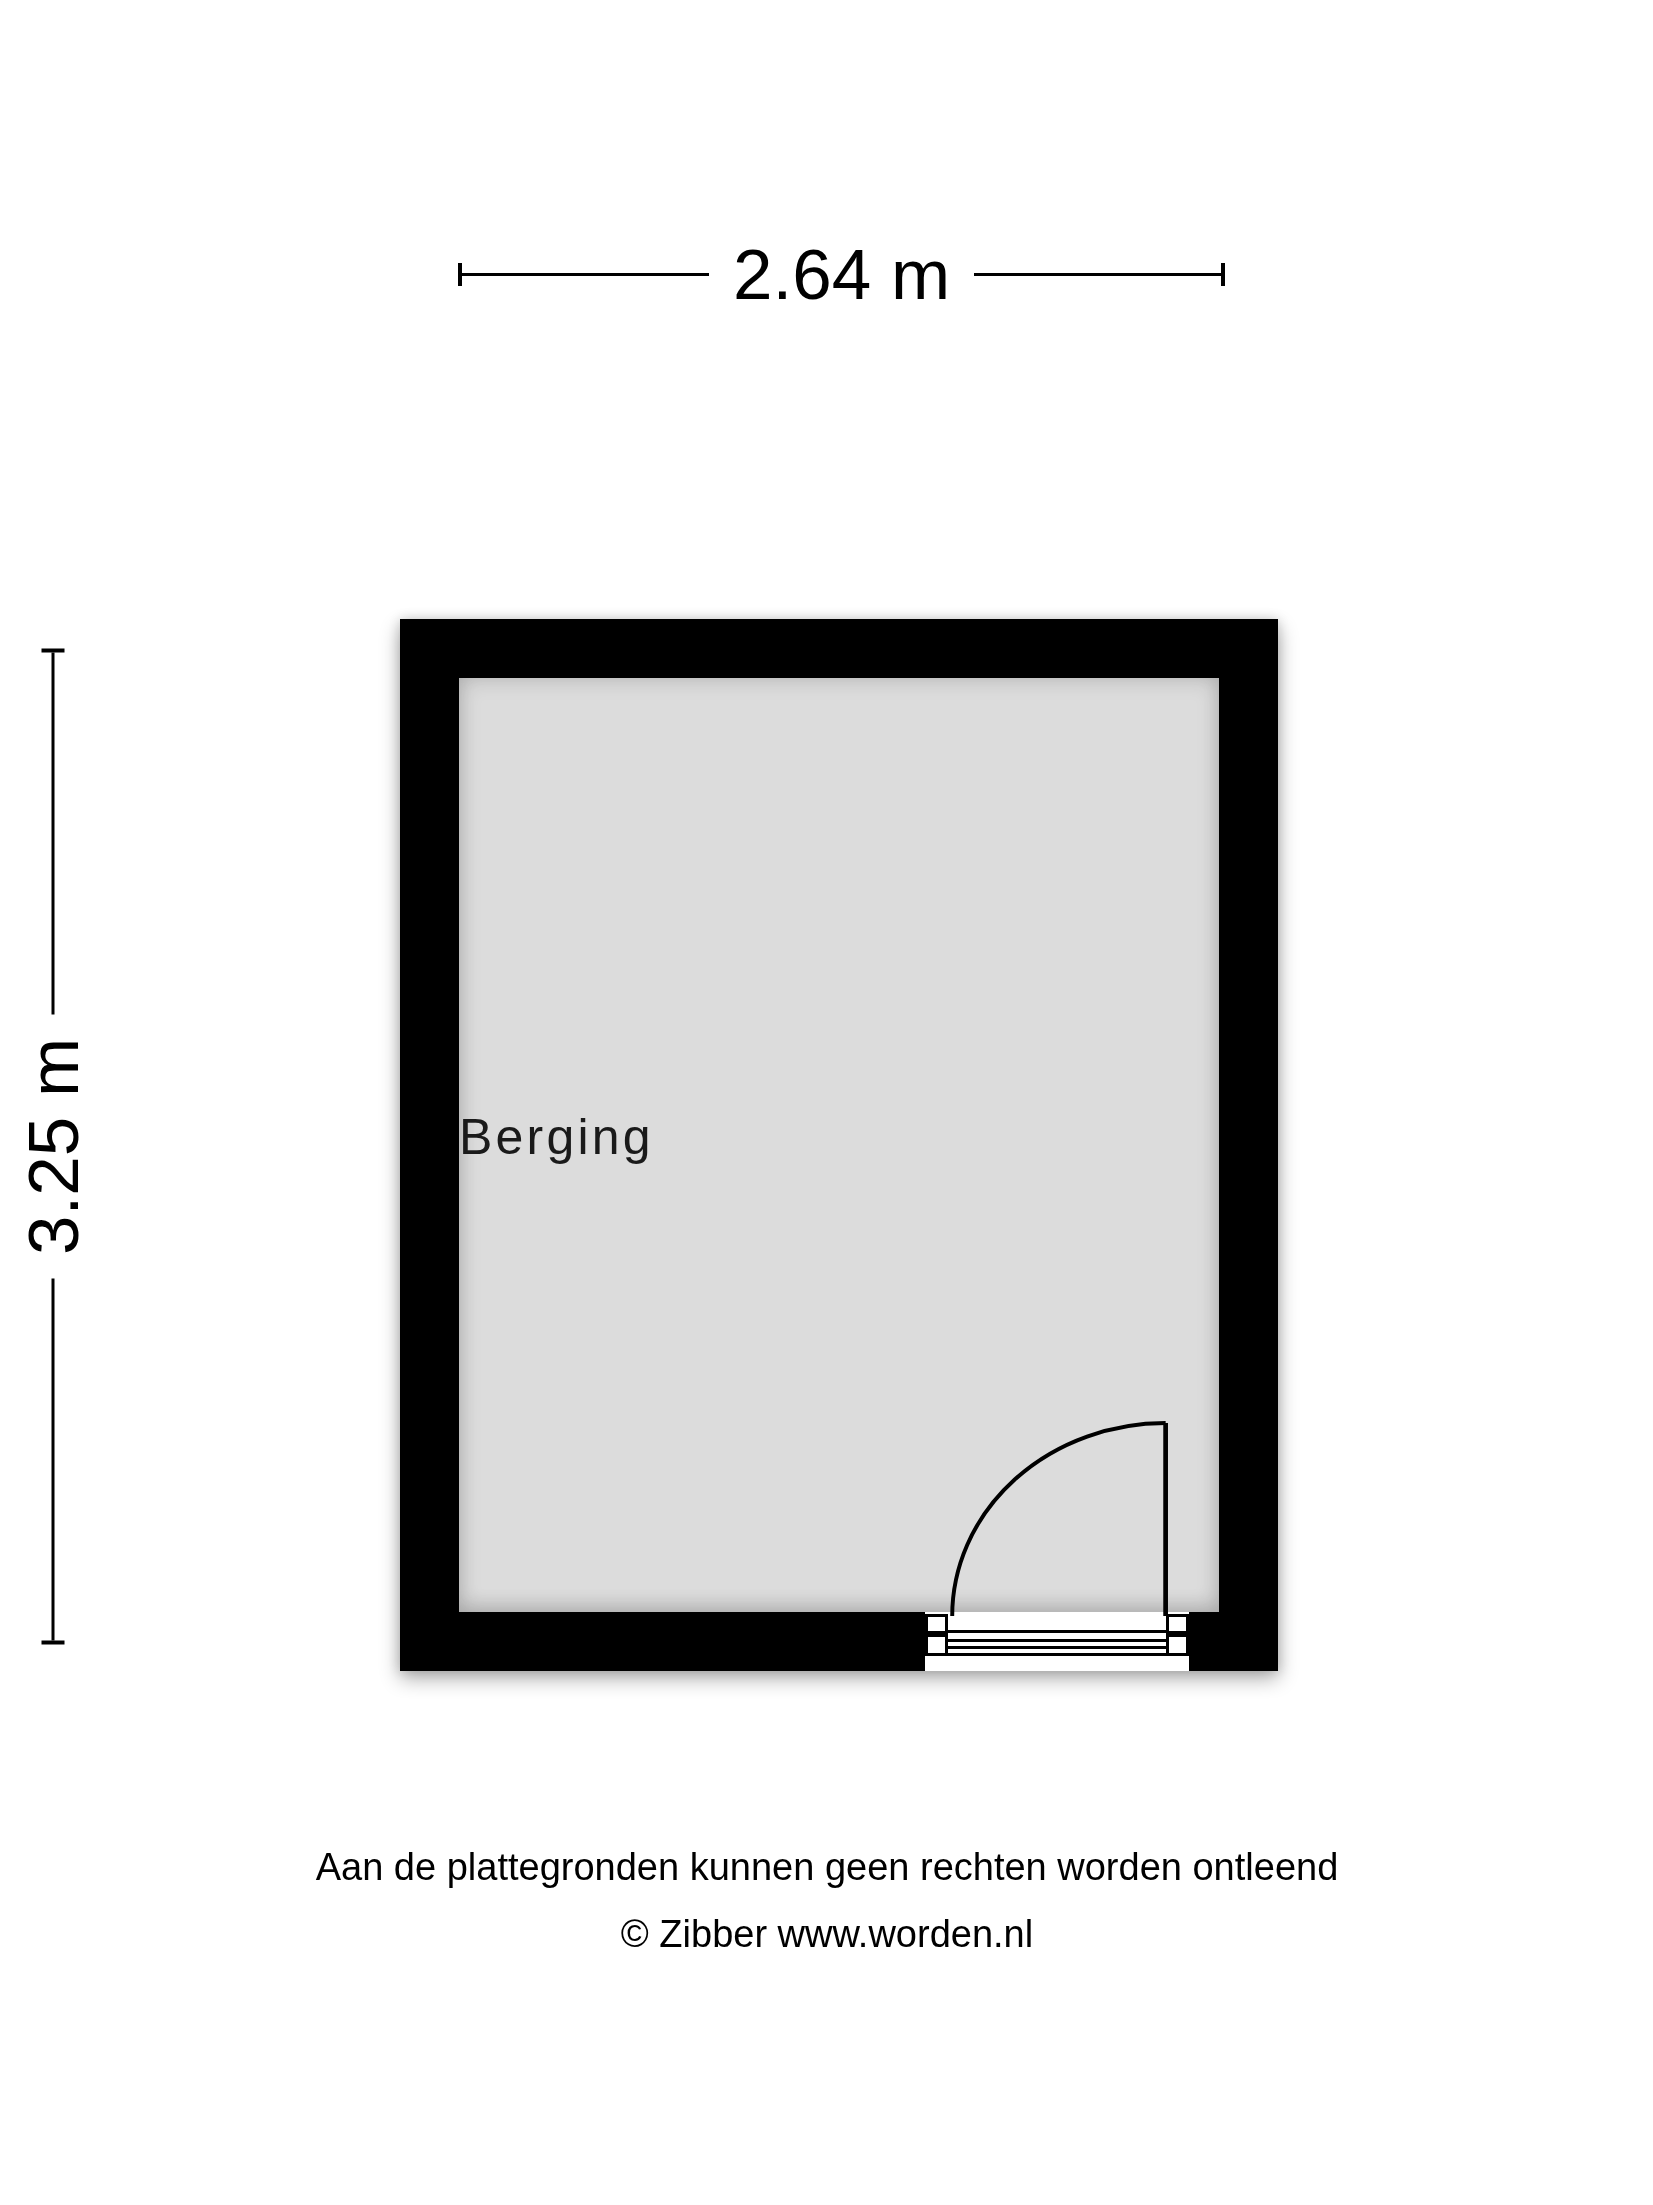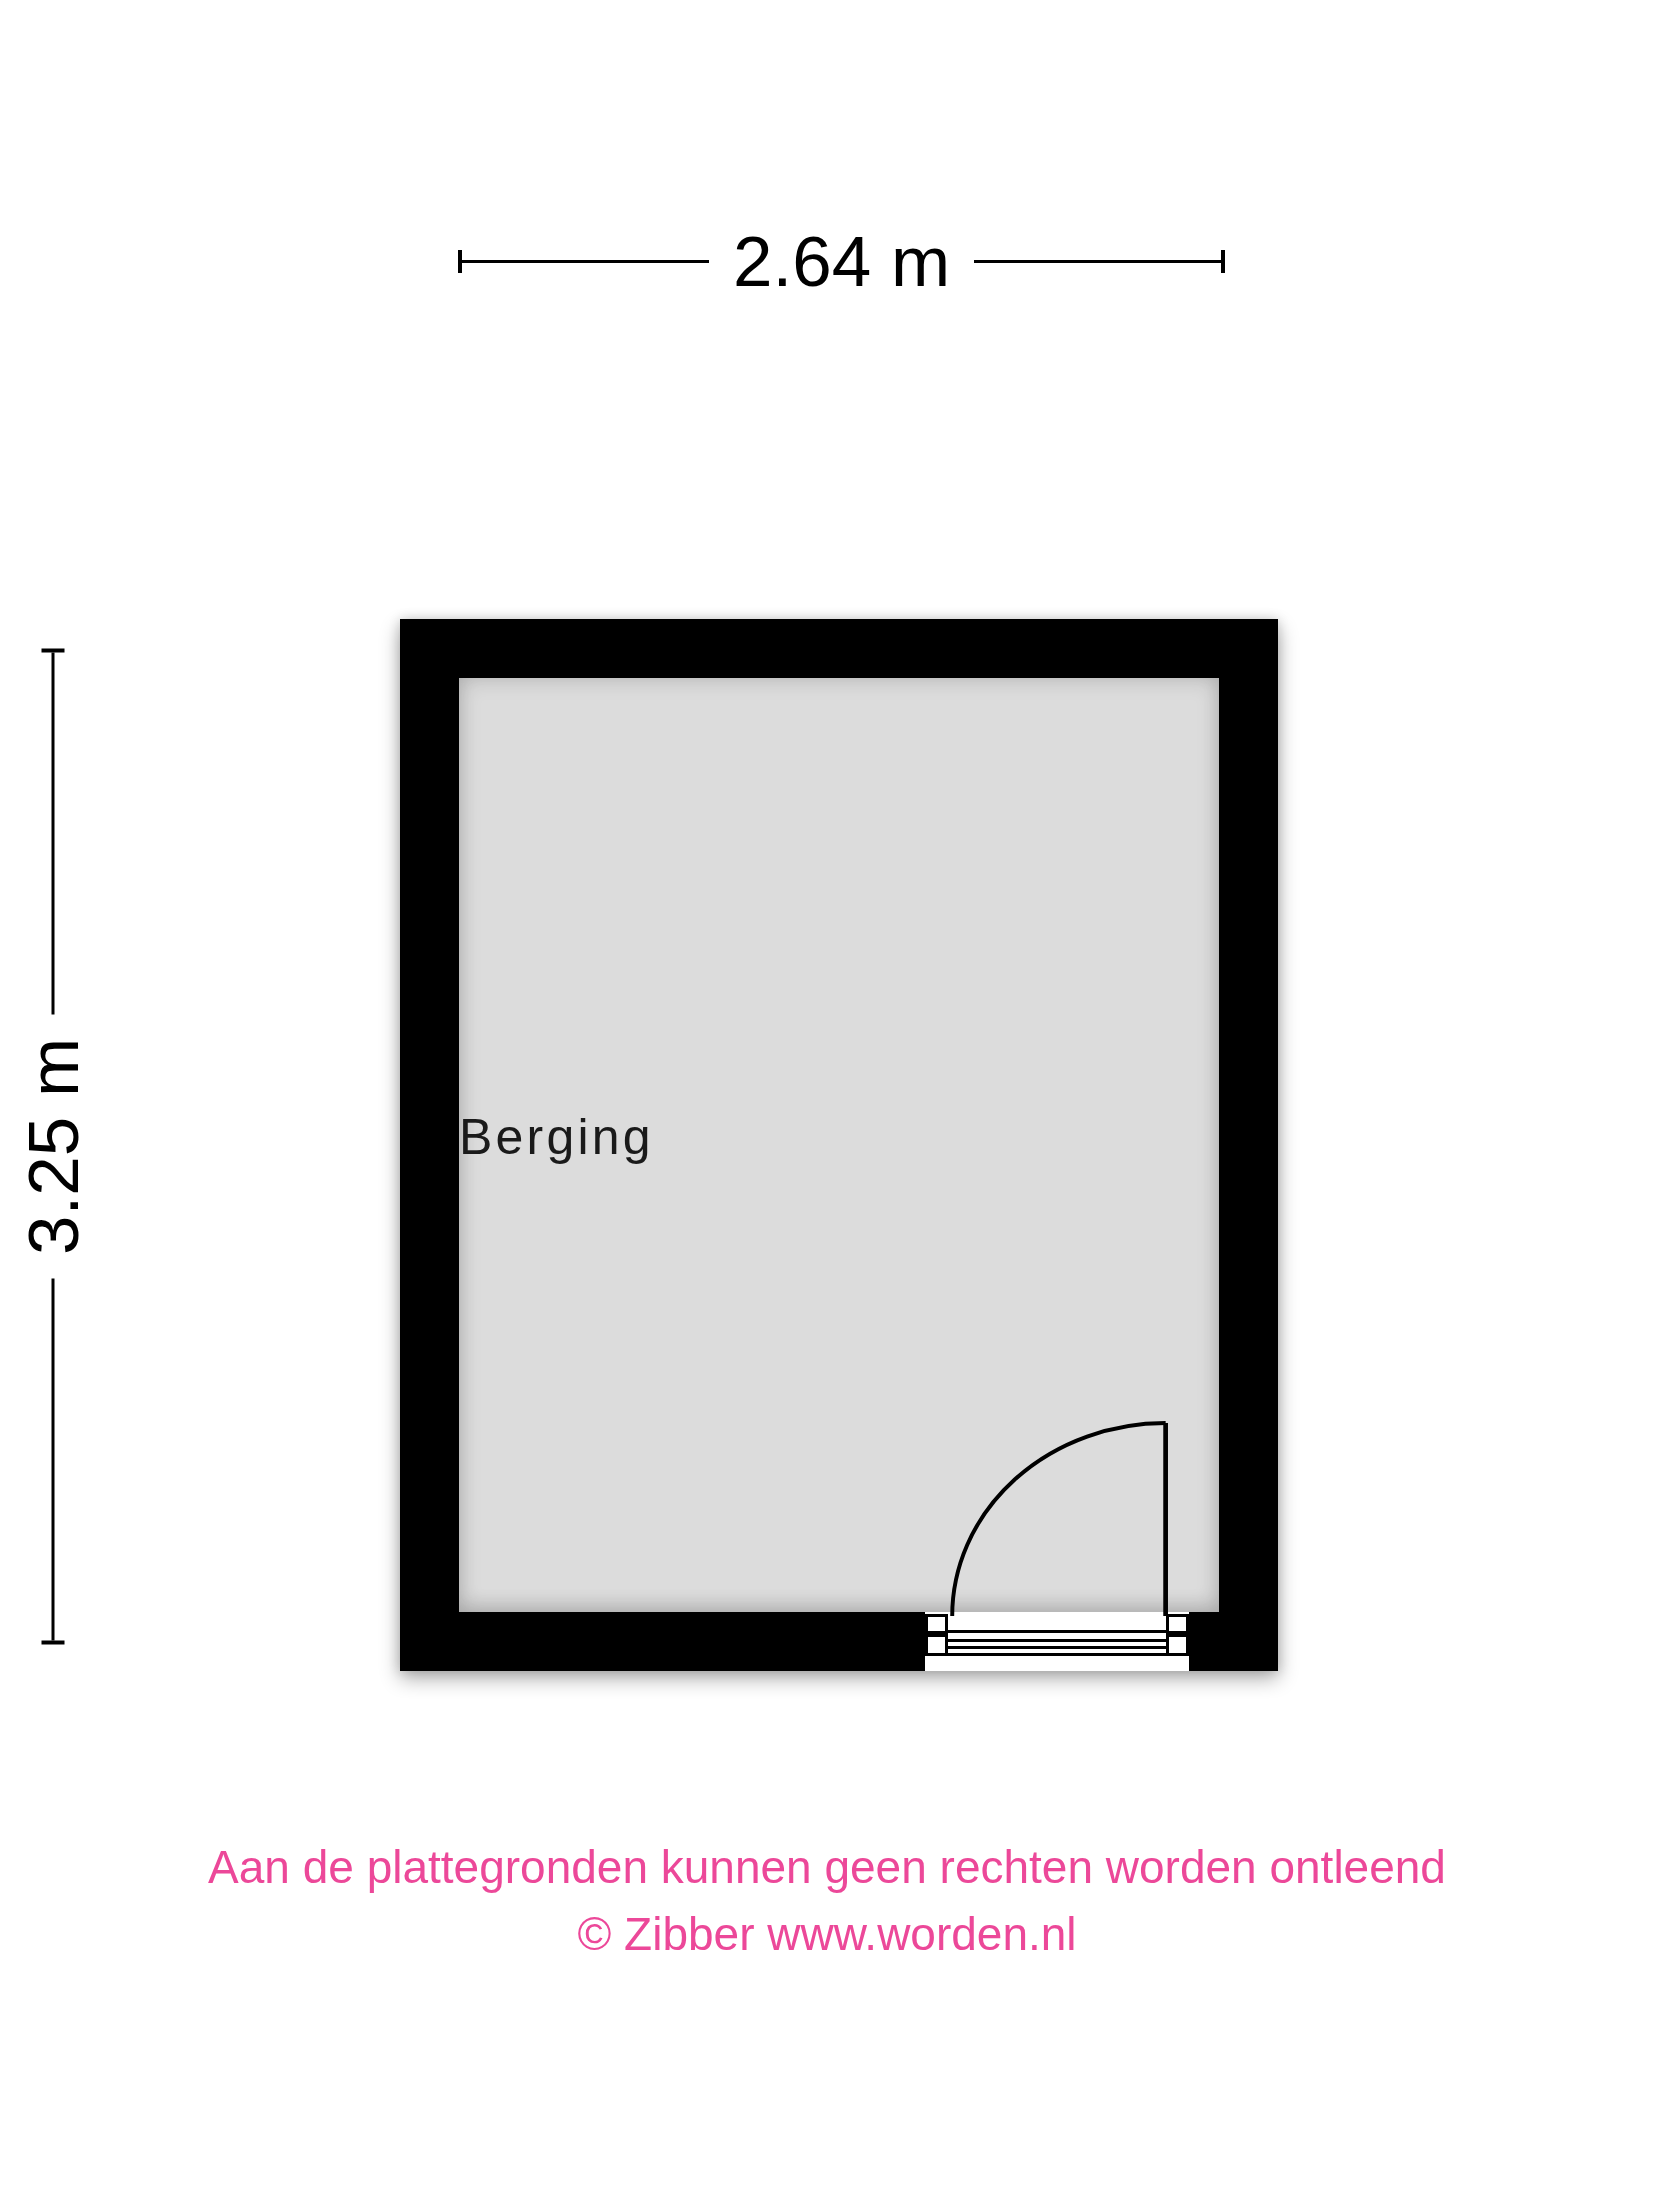--- a/index.html
+++ b/index.html
@@ -14,21 +14,21 @@
 
   
   .dim { position:absolute; display:flex; flex-direction:row; align-items:center; }
   .dim .seg { flex:1 1 auto; height:3.9px; background:#000; }
   .dim .tick { flex:0 0 auto; width:3.9px; height:23.6px; background:#000; }
   .dim .dim-label {
     flex:0 0 auto;
     font-size:71px; color:#000; white-space:nowrap;
     padding:0 23.6px; line-height:71px;
   }
-  .dim-top { left:458px; top:226px; width:767px; height:71px; }
+  .dim-top { left:458px; top:239px; width:767px; height:71px; }
   .dim-left {
     left:-445px; top:1111px; width:996px; height:71px;
     transform:rotate(-90deg);
   }
 
   
   .wall {
     position:absolute; left:400px; top:619px; width:878px; height:1052px;
     background:#000;
     box-shadow: 0 7.9px 19px rgba(0,0,0,0.33), 0 0 11px rgba(0,0,0,0.15);
@@ -54,21 +54,21 @@
   .jamb.rt { left:1166px; top:1614px; width:23px; height:19.7px; }
   .jamb.rb { left:1166px; top:1634px; width:23px; height:22px; }
   .threshold-line { position:absolute; left:946px; width:221px; height:3.2px; background:#000; }
   .tl1 { top:1630px; } .tl2 { top:1639px; } .tl3 { top:1646px; } .tl4 { top:1653px; }
 
   .door-svg { position:absolute; left:0; top:0; width:1654px; height:2205px; pointer-events:none; }
 
   
   .footer {
     position:absolute; left:0; top:1834px; width:1654px;
-    text-align:center; font-size:46px; line-height:67px; color:#ec4899;
+    text-align:center; font-size:38px; line-height:67px; color:#000000;
     white-space:nowrap;
   }
 </style>
 </head>
 <body>
 
 <div class="canvas">
 
   <div class="dim dim-top">
     <div class="tick"></div>

